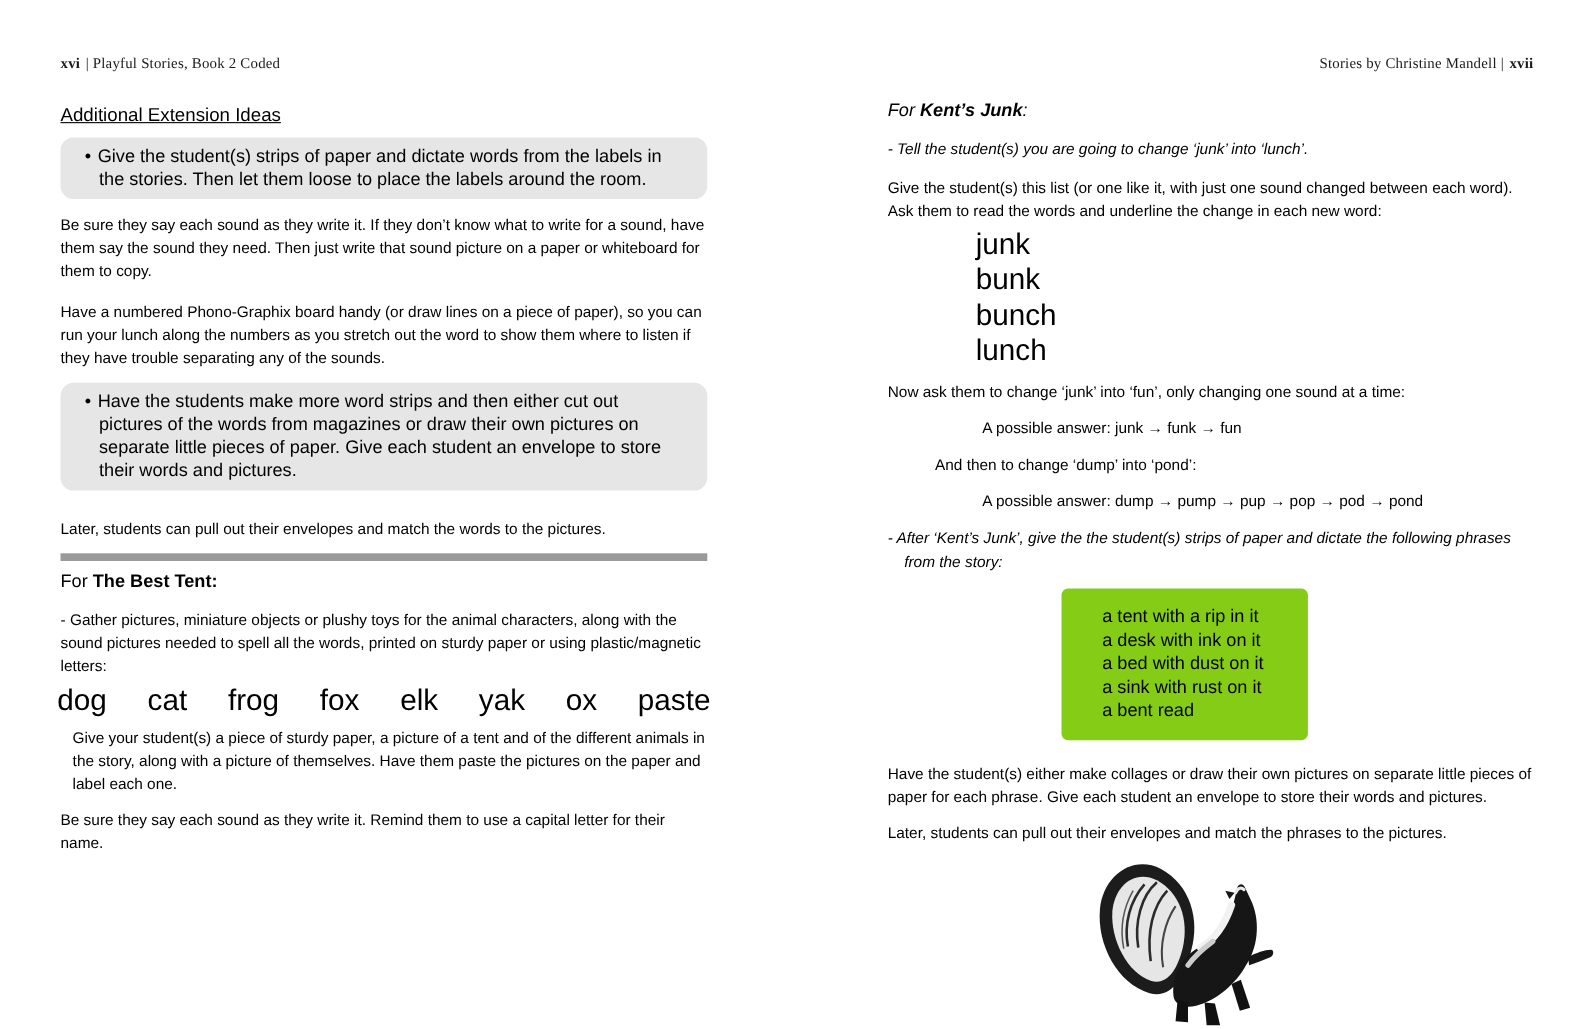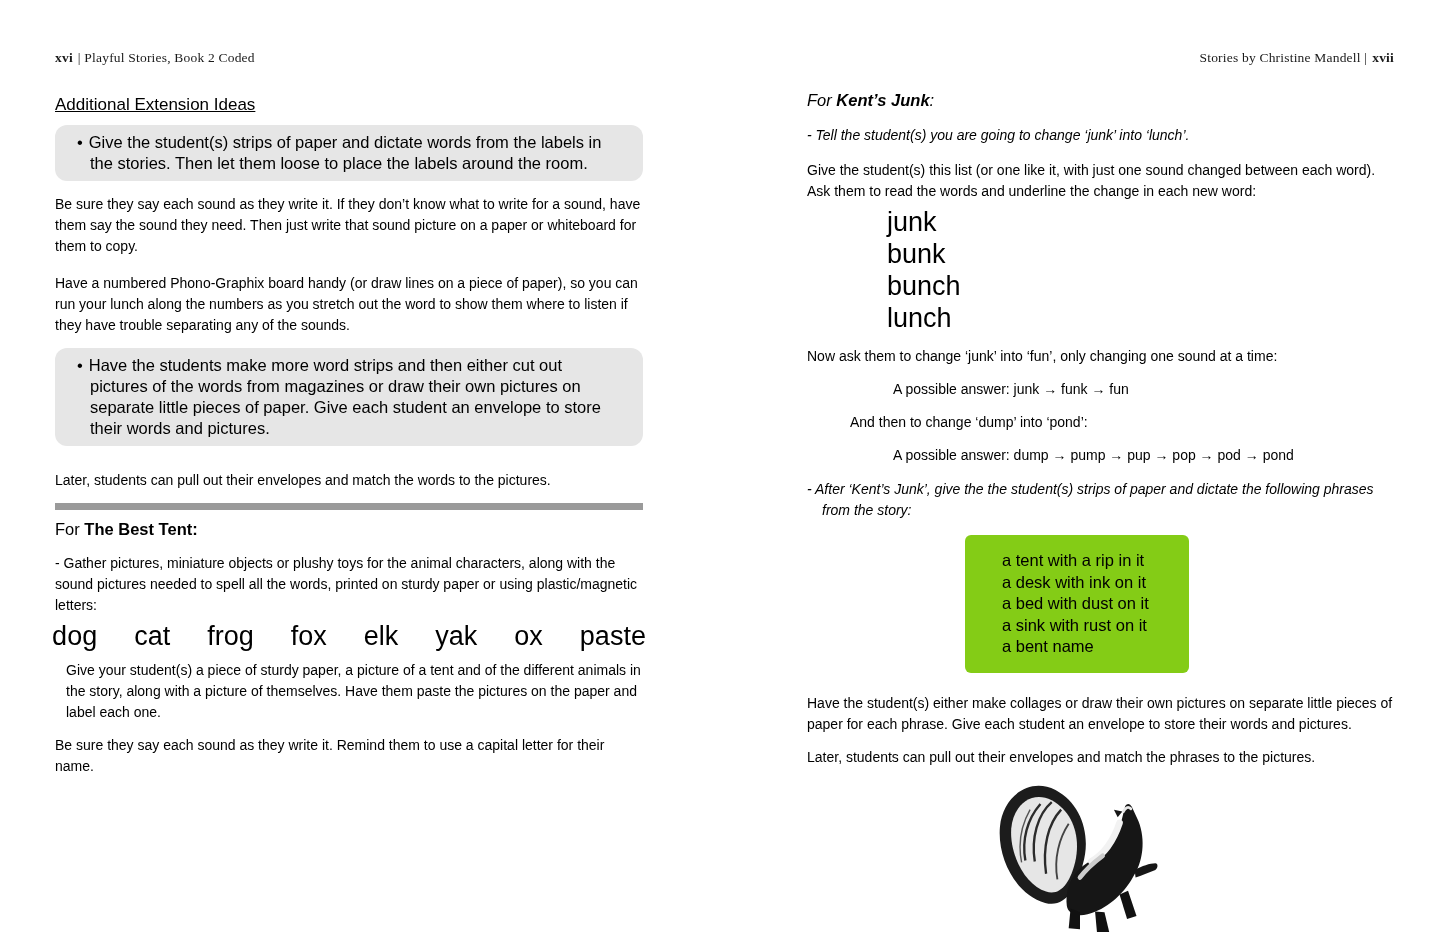--- a/index.html
+++ b/index.html
@@ -198,21 +198,21 @@
 
     <div class="para mb-13 indent-86">A possible answer: dump → pump → pup → pop → pod → pond</div>
 
     <div class="para mb-14 hanging">- After ‘Kent’s Junk’, give the the student(s) strips of paper and dictate the following phrases from the story:</div>
 
     <div class="phrase-box">
       <div class="phrase">a tent with a rip in it</div>
       <div class="phrase">a desk with ink on it</div>
       <div class="phrase">a bed with dust on it</div>
       <div class="phrase">a sink with rust on it</div>
-      <div class="phrase">a bent name</div>
+      <div class="phrase">a bent read</div>
     </div>
 
     <div class="para mb-12">Have the student(s) either make collages or draw their own pictures on separate little pieces of paper for each phrase. Give each student an envelope to store their words and pictures.</div>
 
     <div class="para mb-4">Later, students can pull out their envelopes and match the phrases to the pictures.</div>
 
     <div class="skunk-wrap">
       <svg viewBox="0 0 200 172" xmlns="http://www.w3.org/2000/svg">
 
         <path d="M103,98 C112,68 102,34 74,19 C46,5 18,26 15,58 C12,92 32,130 63,139 C84,145 97,123 103,98 Z" fill="#1c1c1c"></path>

